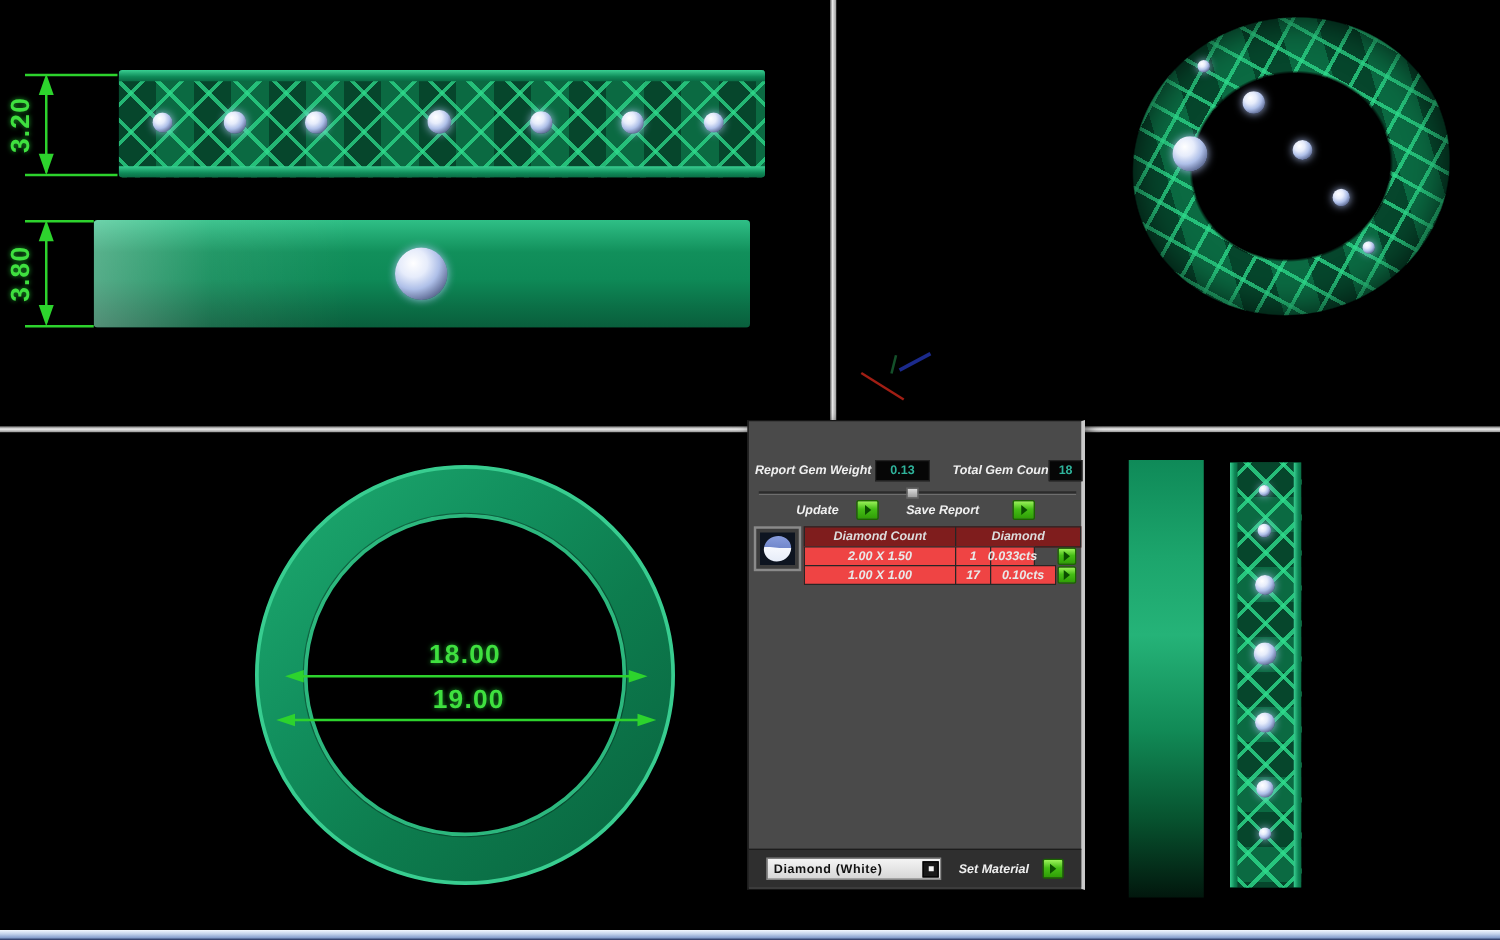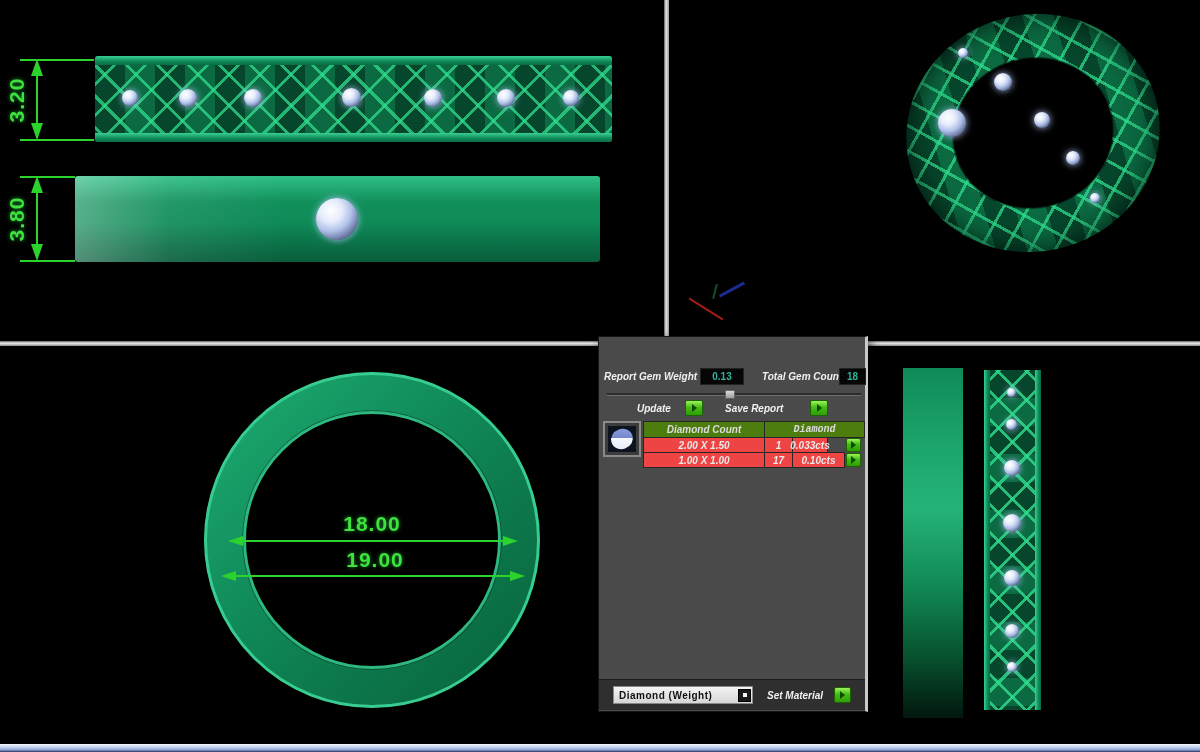--- a/index.html
+++ b/index.html
@@ -87,21 +87,21 @@
     font-size:10px; text-align:center; line-height:15px; }
   .gbtn { background:linear-gradient(180deg,#9cf35b,#45bd16 45%,#2f9e06);
     border:1px solid #1b6400; border-radius:2px; display:flex; align-items:center; justify-content:center; }
   .gbtn .glyph { width:0; height:0; border-left:5px solid #0a4d00;
     border-top:4px solid transparent; border-bottom:4px solid transparent; }
   .slider-groove { height:3px; background:#2c2c2c; border-bottom:1px solid #6e6e6e; }
   .slider-handle { width:10px; height:9px; background:linear-gradient(180deg,#dcdcdc,#9c9c9c);
     border:1px solid #666; }
   .tbl-cell { border:1px solid #262626; color:#e9e9e9; font-size:10px; font-weight:bold;
     font-style:italic; display:flex; align-items:center; justify-content:center; }
-  .tbl-head { background:#4d7c0f; color:#dcdcdc; }
+  .tbl-head { background:#7f1d1d; color:#dcdcdc; }
   .tbl-row  { background:#ef4444; }
   #panel-bottom { left:0; top:342px; width:100%; height:31px; background:#2f2f2f;
     border-top:1px solid #1c1c1c; }
   .dropdown { background:linear-gradient(180deg,#f4f4f4,#d6d6d6); border:1px solid #888;
     color:#111; font-size:10px; font-weight:bold; display:flex; align-items:center; }
   .dropdown .dd-label { margin-left:5px; flex:1; letter-spacing:.5px; }
   .dd-btn { width:13px; height:13px; background:#181818; border:1px solid #000;
     margin-right:1px; display:flex; align-items:center; justify-content:center; }
   .dd-btn .sq { width:4px; height:4px; background:#f4f4f4; }
   .gem-pick-btn { background:#3c3c3c; border:2px solid #8a8a8a; display:flex;
@@ -236,21 +236,21 @@
       <div class="glyph"></div>
     </div>
 
     <div class="abs gem-pick-btn" style="left:4px;top:84px;width:38px;height:36px;">
       <div class="inner">
         <div class="pie"></div>
       </div>
     </div>
 
     <div class="abs tbl-cell tbl-head" style="left:44px;top:84px;width:122px;height:17px;">Diamond Count</div>
-    <div class="abs tbl-cell tbl-head" style="left:165px;top:84px;width:101px;height:17px;font-family:Liberation Mono, monospace;">Diamond</div>
+    <div class="abs tbl-cell tbl-head" style="left:165px;top:84px;width:101px;height:17px;">Diamond</div>
 
     <div>
       <div class="abs tbl-cell tbl-row" style="left:44px;top:100px;width:122px;height:16px;">2.00 X 1.50</div>
       <div class="abs tbl-cell tbl-row" style="left:165px;top:100px;width:29px;height:16px;">1</div>
       <div class="abs tbl-cell tbl-row" style="left:193px;top:100px;width:36px;height:16px;">0.033cts</div>
       <div class="abs gbtn" style="left:247px;top:101px;width:15px;height:14px;">
         <div class="glyph"></div>
       </div>
     </div>
 
@@ -258,21 +258,21 @@
       <div class="abs tbl-cell tbl-row" style="left:44px;top:115px;width:122px;height:16px;">1.00 X 1.00</div>
       <div class="abs tbl-cell tbl-row" style="left:165px;top:115px;width:29px;height:16px;">17</div>
       <div class="abs tbl-cell tbl-row" style="left:193px;top:115px;width:53px;height:16px;">0.10cts</div>
       <div class="abs gbtn" style="left:247px;top:116px;width:15px;height:14px;">
         <div class="glyph"></div>
       </div>
     </div>
 
     <div class="abs" id="panel-bottom">
       <div class="abs dropdown" style="left:14px;top:6px;width:140px;height:18px;">
-        <div class="dd-label">Diamond (Weight)</div>
+        <div class="dd-label">Diamond (White)</div>
         <div class="dd-btn">
           <div class="sq"></div>
         </div>
       </div>
       <div class="abs plabel" style="left:168px;top:10px;">Set Material</div>
       <div class="abs gbtn" style="left:235px;top:7px;width:17px;height:16px;">
         <div class="glyph"></div>
       </div>
     </div>
   </div>

